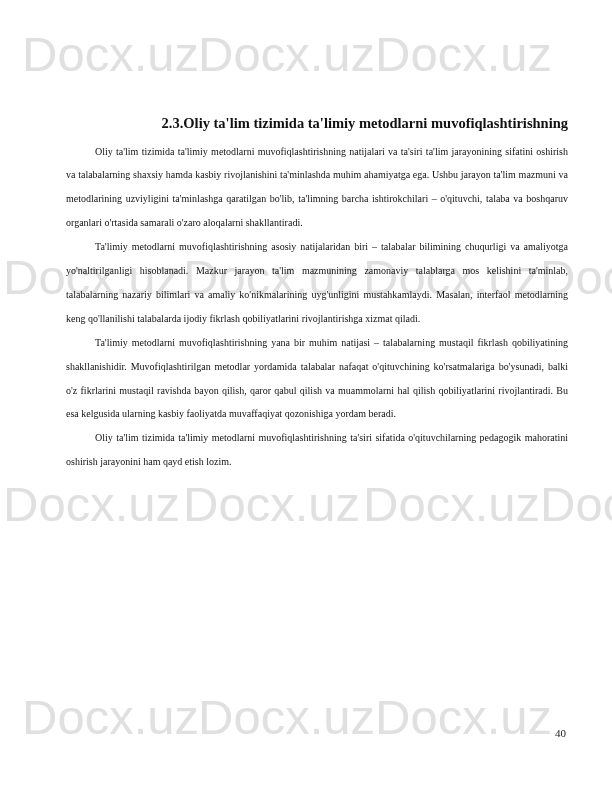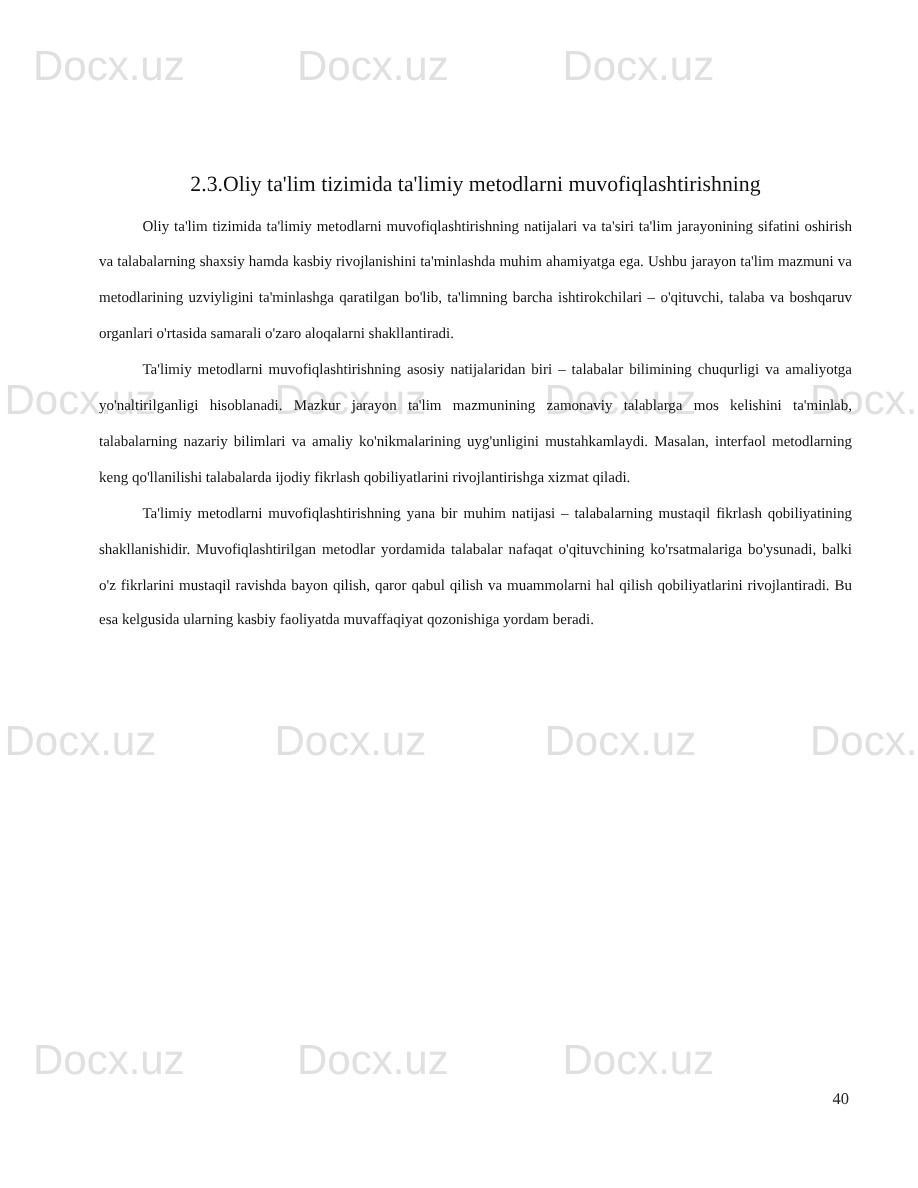--- a/index.html
+++ b/index.html
@@ -12,37 +12,37 @@
     font-family: "Liberation Serif", serif;
   }
   .watermark-layer {
     position: absolute;
     inset: 0;
     z-index: 0;
   }
   .wm {
     position: absolute;
     font-family: "Liberation Sans", sans-serif;
-    font-size: 28px;
+    font-size: 49px;
     line-height: 1;
     color: #e0e0e0;
     white-space: nowrap;
     user-select: none;
   }
   .content {
     position: absolute;
     left: 66px;
     top: 112px;
     width: 502px;
     z-index: 1;
     color: #111111;
   }
   .heading {
-    font-weight: normal;
-    text-align: center;
+    font-weight: bold;
+    text-align: right;
     font-size: 14.5px;
     line-height: 23.5px;
     margin: 0 0 4px 0;
   }
   .hline { display: block; }
   .para {
     margin: 0;
     font-size: 10px;
     line-height: 23.9px;
     text-align: justify;
@@ -85,17 +85,18 @@
     <span class="wm" style="left:375px; top:693px;">Docx.uz</span>
   </div>
 
   <div class="content">
     <div class="heading">
       <span class="hline">2.3.Oliy ta'lim tizimida ta'limiy metodlarni muvofiqlashtirishning</span>
     </div>
     <p class="para">Oliy ta'lim tizimida ta'limiy metodlarni muvofiqlashtirishning natijalari va ta'siri ta'lim jarayonining sifatini oshirish va talabalarning shaxsiy hamda kasbiy rivojlanishini ta'minlashda muhim ahamiyatga ega. Ushbu jarayon ta'lim mazmuni va metodlarining uzviyligini ta'minlashga qaratilgan bo'lib, ta'limning barcha ishtirokchilari – o'qituvchi, talaba va boshqaruv organlari o'rtasida samarali o'zaro aloqalarni shakllantiradi.</p>
     <p class="para">Ta'limiy metodlarni muvofiqlashtirishning asosiy natijalaridan biri – talabalar bilimining chuqurligi va amaliyotga yo'naltirilganligi hisoblanadi. Mazkur jarayon ta'lim mazmunining zamonaviy talablarga mos kelishini ta'minlab, talabalarning nazariy bilimlari va amaliy ko'nikmalarining uyg'unligini mustahkamlaydi. Masalan, interfaol metodlarning keng qo'llanilishi talabalarda ijodiy fikrlash qobiliyatlarini rivojlantirishga xizmat qiladi.</p>
     <p class="para">Ta'limiy metodlarni muvofiqlashtirishning yana bir muhim natijasi – talabalarning mustaqil fikrlash qobiliyatining shakllanishidir. Muvofiqlashtirilgan metodlar yordamida talabalar nafaqat o'qituvchining ko'rsatmalariga bo'ysunadi, balki o'z fikrlarini mustaqil ravishda bayon qilish, qaror qabul qilish va muammolarni hal qilish qobiliyatlarini rivojlantiradi. Bu esa kelgusida ularning kasbiy faoliyatda muvaffaqiyat qozonishiga yordam beradi.</p>
+    <p class="para">Oliy ta'lim tizimida ta'limiy metodlarni muvofiqlashtirishning ta'siri sifatida o'qituvchilarning pedagogik mahoratini oshirish jarayonini ham qayd etish lozim.</p>
   </div>
 
   <div class="page-number">40</div>
 
 </div>
 
 </body></html>

